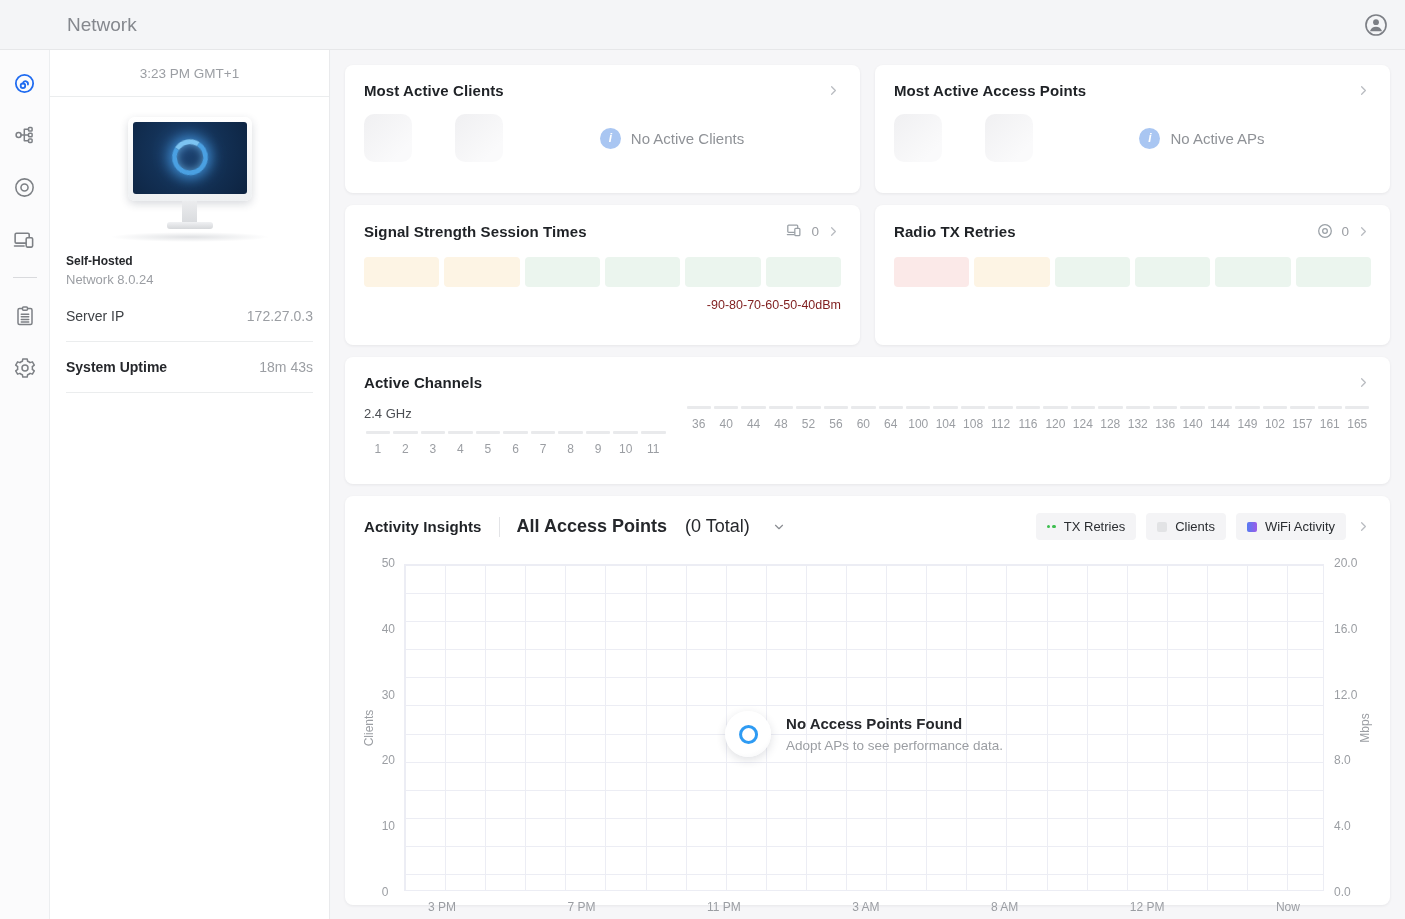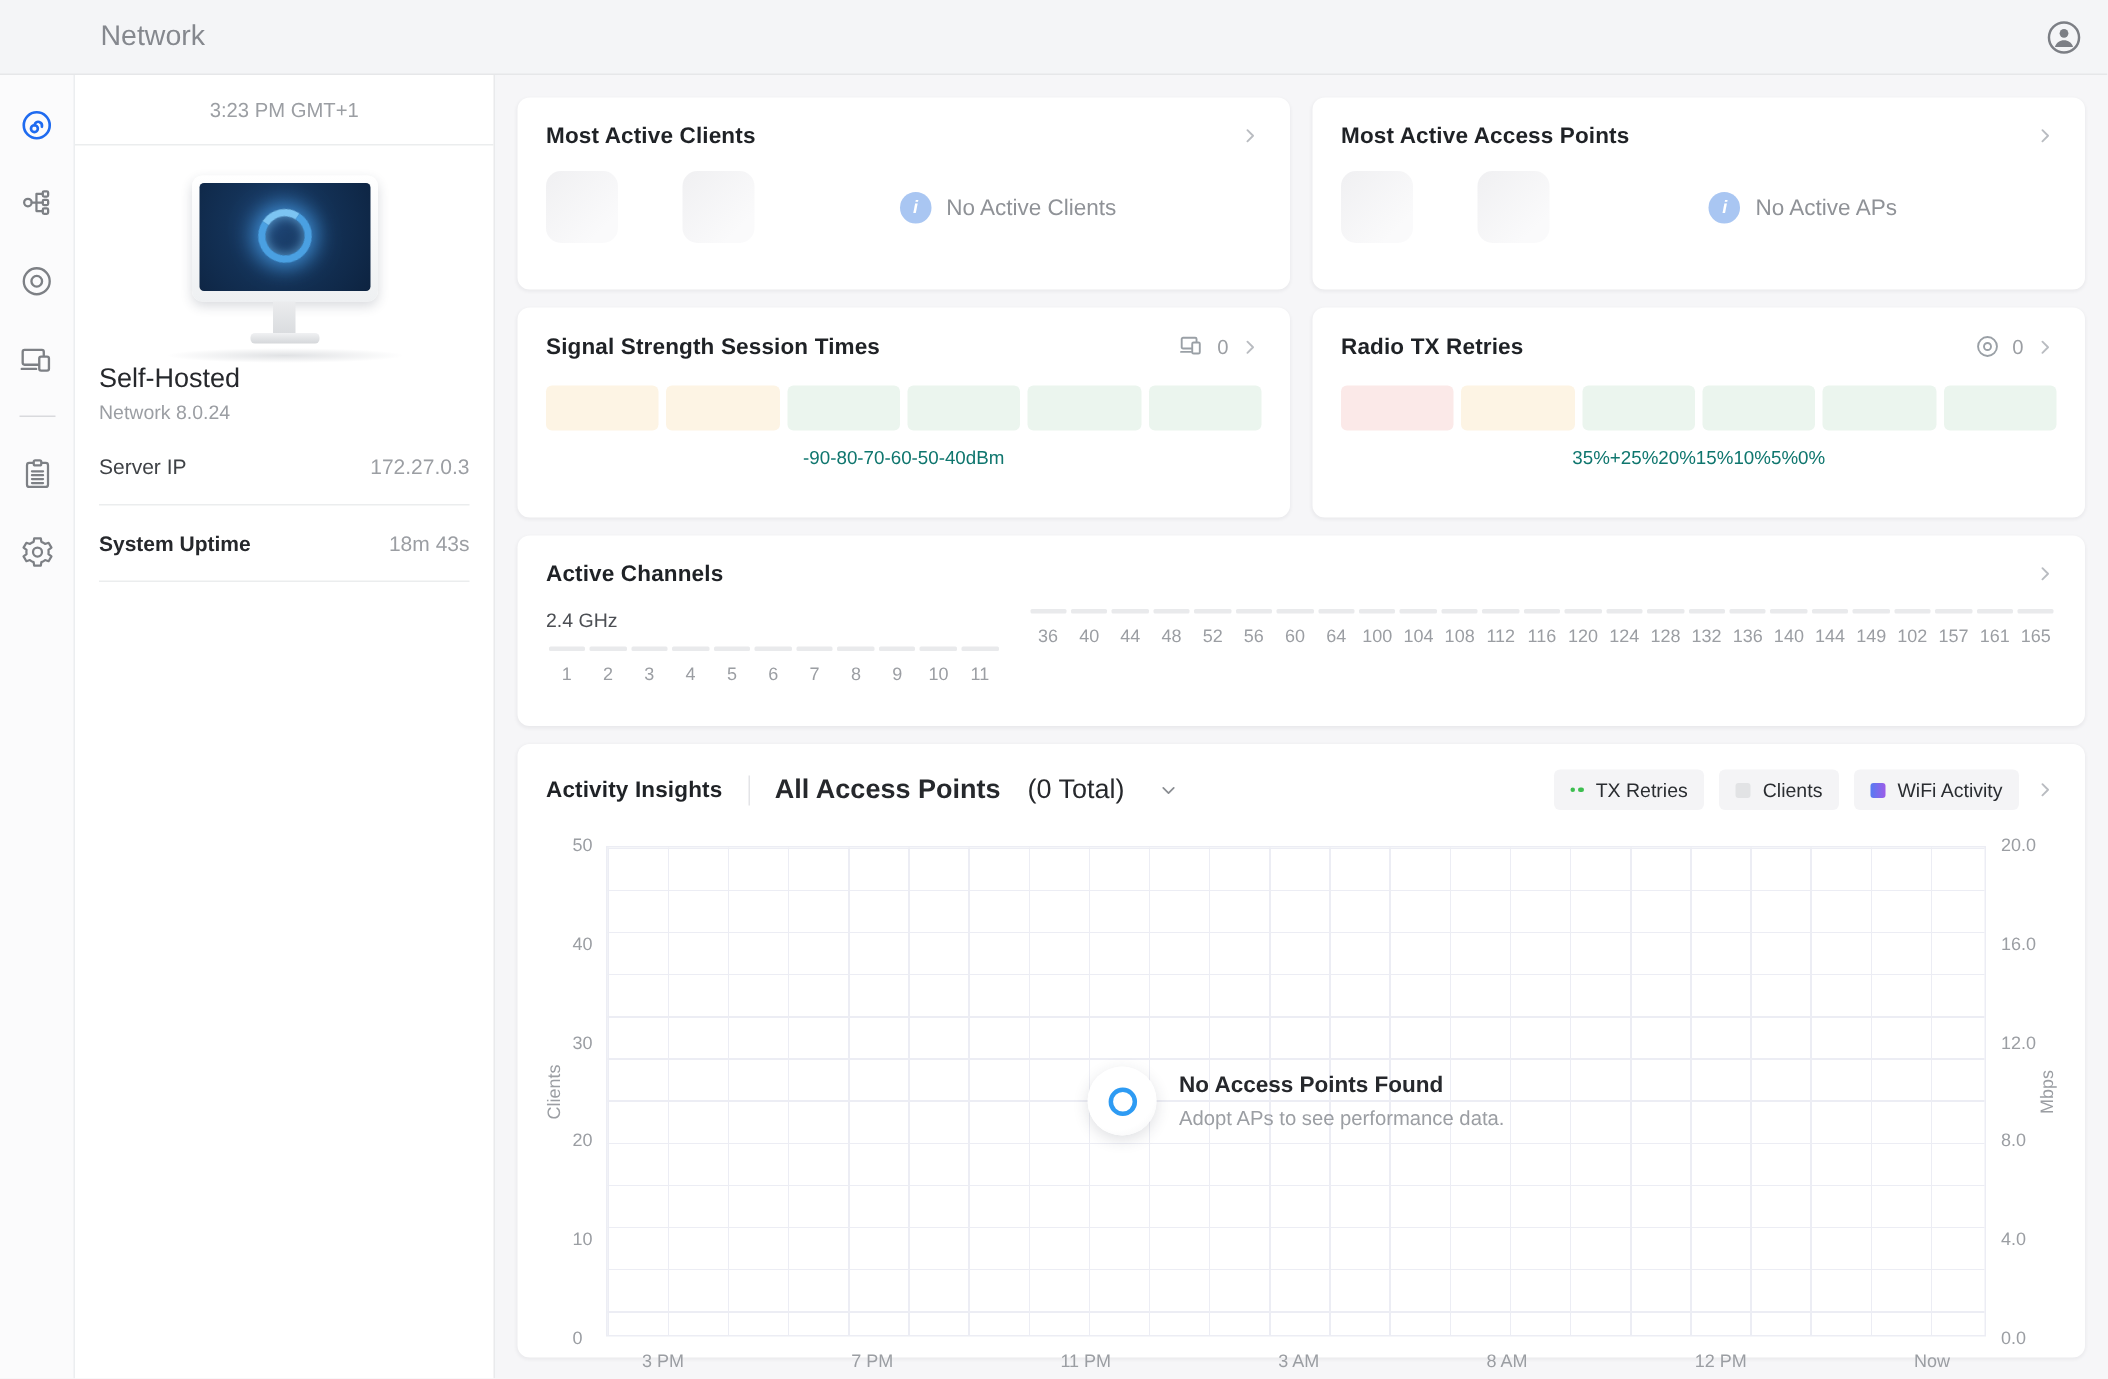--- a/index.html
+++ b/index.html
@@ -25,21 +25,21 @@
   .left-panel { position:absolute; top:50px; left:50px; bottom:0; width:280px; background:#ffffff; border-right:1px solid #e9eaec; }
   .time-row { height:47px; display:flex; align-items:center; justify-content:center; font-size:13.5px; color:#9b9ea3; border-bottom:1px solid #ebedee; }
   .device-section { padding:20px 16px 0 16px; }
   .monitor-wrap { display:flex; flex-direction:column; align-items:center; }
   .monitor { width:124px; background:linear-gradient(#ffffff,#eef0f2); border-radius:7px; padding:5px 5px 7px 5px; box-shadow:0 3px 8px rgba(40,50,70,.18); }
   .screen { height:72px; border-radius:3px; background:radial-gradient(circle at 45% 40%, #1d4474 0%, #133156 45%, #0d2340 100%); position:relative; overflow:hidden; }
   .glow-ring { position:absolute; left:50%; top:50%; width:36px; height:36px; transform:translate(-50%,-52%) rotate(-12deg); border-radius:50%; border:5px solid #4aa0e2; border-top-color:#7cc4f2; box-shadow:0 0 14px 3px rgba(70,160,235,.85), inset 0 0 8px rgba(120,200,255,.7); filter:blur(.4px); }
   .stand-neck { width:15px; height:21px; background:linear-gradient(#ebecee,#dadcdf); }
   .stand-base { width:46px; height:7px; border-radius:3px; background:linear-gradient(#f0f1f3,#d5d7da); }
   .floor-shadow { width:160px; height:10px; margin-top:3px; background:radial-gradient(ellipse at center, rgba(60,70,85,.16) 0%, rgba(60,70,85,0) 70%); }
-  .host-name { font-size:18px; font-weight:normal; color:#26282c; margin-top:0; }
+  .host-name { font-size:12px; font-weight:bold; color:#26282c; margin-top:12px; }
   .host-version { font-size:13px; color:#9b9ea3; margin-top:4px; }
   .info-rows { padding:0 16px; margin-top:4px; }
   .info-row { display:flex; justify-content:space-between; align-items:center; padding:17px 0; border-bottom:1px solid #ebedee; font-size:14px; }
   .info-label { color:#3f4246; }
   .info-label.bold { font-weight:bold; color:#26282c; }
   .info-value { color:#9b9ea3; }
 
   
   .main { position:absolute; top:50px; left:331px; right:0; bottom:0; background:#f6f6f8; padding:15px 15px 0 14px; overflow:hidden; }
   .card { background:#fff; border-radius:8px; box-shadow:0 1px 3px rgba(31,35,41,.07); padding:17px 19px; }
@@ -55,21 +55,21 @@
   .ma-body { display:flex; align-items:center; margin-top:15px; }
   .skeleton { width:48px; height:48px; border-radius:10px; background:linear-gradient(135deg,#f0f0f2 0%,#fafafb 80%); }
   .skeleton + .skeleton { margin-left:43px; }
   .empty-state { flex:1; display:flex; align-items:center; justify-content:center; gap:10px; }
   .info-badge { width:21px; height:21px; border-radius:50%; background:#a9c6f2; color:#fff; font-size:12px; font-weight:bold; display:flex; align-items:center; justify-content:center; font-style:italic; }
   .empty-text { font-size:15px; color:#8f9297; }
 
   
   .hbars { display:flex; gap:5px; margin-top:17px; height:30px; }
   .hbar { flex:1; border-radius:4px; }
-  .hlabels { display:flex; justify-content:center; margin-top:11px; font-size:12.5px; color:#0f766e; }
+  .hlabels { display:flex; justify-content:flex-end; margin-top:11px; font-size:12.5px; color:#7f1d1d; }
 
   
   .bands { display:flex; gap:18px; margin-top:15px; }
   .band-24 { width:303px; }
   .band-5 { flex:1; }
   .band-label { font-size:13px; color:#4c4f54; margin-bottom:10px; }
   .cells { display:flex; }
   .cell { flex:1; text-align:center; }
   .tick { height:3px; background:#e9eaec; border-radius:1px; margin:0 1.5px; }
   .chan-num { font-size:12px; color:#9b9ea3; margin-top:8px; }
@@ -299,30 +299,20 @@
       </div>
       <div class="hbars">
 
       <div class="hbar" style="background: rgb(251, 233, 232);"></div>
           <div class="hbar" style="background: rgb(253, 244, 228);"></div>
           <div class="hbar" style="background: rgb(235, 245, 238);"></div>
           <div class="hbar" style="background: rgb(235, 245, 238);"></div>
           <div class="hbar" style="background: rgb(235, 245, 238);"></div>
           <div class="hbar" style="background: rgb(235, 245, 238);"></div>
         </div>
-      <div class="hlabels">
-
-      <span>35%+</span>
-          <span>25%</span>
-          <span>20%</span>
-          <span>15%</span>
-          <span>10%</span>
-          <span>5%</span>
-          <span>0%</span>
-        </div>
     </div>
   </div>
 
   <div class="row" style="height:127px;">
     <div class="card">
       <div class="card-head">
         <div class="card-title">Active Channels</div>
         <div class="chev">
           <svg width="15" height="15" viewBox="0 0 24 24">
               <path d="M9 6l6 6-6 6" fill="none" stroke="#b9bcc1" stroke-width="2" stroke-linecap="round" stroke-linejoin="round"></path>

